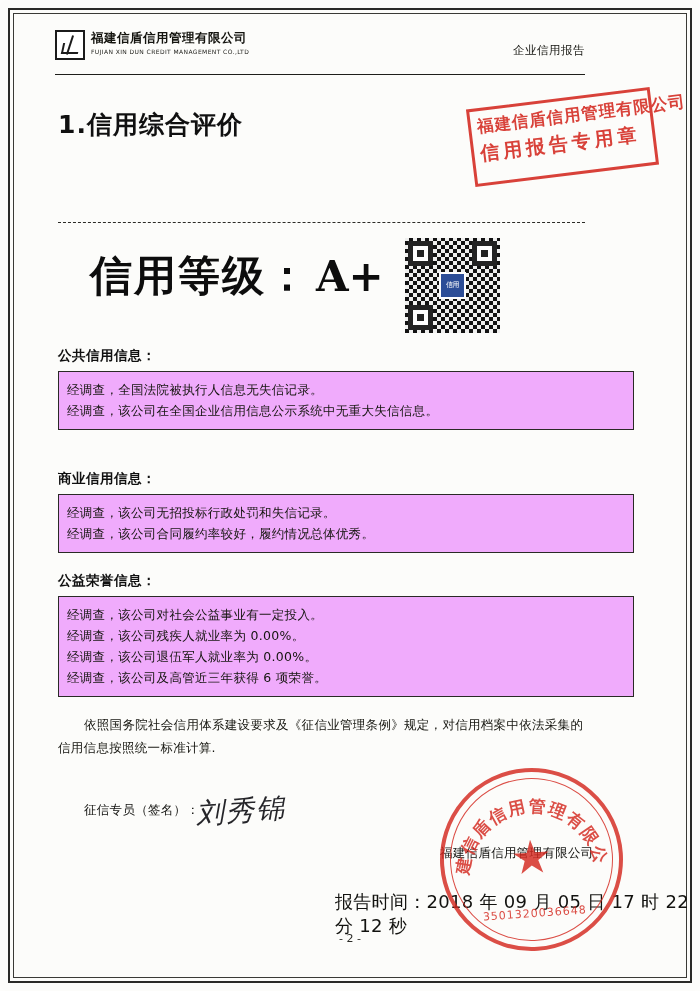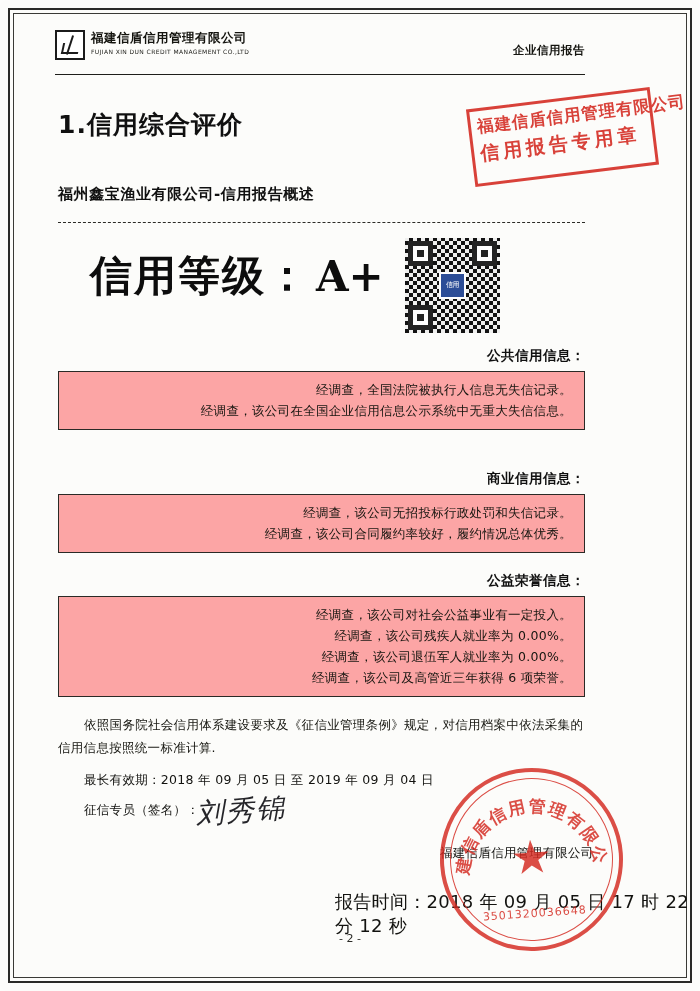--- a/index.html
+++ b/index.html
@@ -88,21 +88,21 @@
     font-size: 6px;
     letter-spacing: 0.4px;
     line-height: 9px;
     color: #23231e;
     margin-top: 1px;
   }
   .header-right {
     position: absolute;
     right: 0; top: 13px;
     font-size: 11.5px;
-    font-weight: bold;
+    font-weight: normal;
     color: #14140f;
     letter-spacing: 0.5px;
   }
   .header-rule {
     position: absolute;
     left: 55px; top: 74px;
     width: 530px;
     height: 0;
     border-top: 1.6px solid #1e1e1a;
   }
@@ -190,33 +190,33 @@
     border: 2px solid #fff;
     box-sizing: border-box;
     color: #fff;
     font-size: 7px;
     text-align: center;
     line-height: 23px;
     letter-spacing: -0.5px;
   }
 
   
-  .info-block { position: absolute; left: 58px; width: 527px; text-align: right; }
+  .info-block { position: absolute; left: 58px; width: 576px; }
   .info-head {
     font-size: 13.5px;
     font-weight: bold;
     letter-spacing: 0.5px;
     color: #101010;
     margin-bottom: 6px;
   }
   .info-box {
     border: 1.2px solid #2a2a26;
     box-sizing: border-box;
-    padding: 7px 12px 8px 24px;
-    background: #fca5a5;
+    padding: 7px 12px 8px 8px;
+    background: #f0abfc;
   }
   .info-line {
     font-size: 12.5px;
     line-height: 21px;
     letter-spacing: 0.3px;
     color: #15150f;
   }
 
   .block1 { top: 347px; }
   .block2 { top: 470px; }
@@ -350,21 +350,20 @@
     <div class="header-right">企业信用报告</div>
   </div>
   <div class="header-rule"></div>
 
   <div class="stamp-rect">
     <div class="l1">福建信盾信用管理有限公司</div>
     <div class="l2">信用报告专用章</div>
   </div>
 
   <div class="section-title">1.信用综合评价</div>
-  <div class="company-line">福州鑫宝渔业有限公司-信用报告概述</div>
   <div class="dashed-rule"></div>
 
   <div class="grade-wrap">
     <span class="grade-label">信用等级：</span>
     <span class="grade-value">A+</span>
   </div>
 
   <div class="qr">
     <span class="qr-eye tl">
         <i></i>
@@ -398,21 +397,20 @@
     <div class="info-head">公益荣誉信息：</div>
     <div class="info-box">
       <div class="info-line">经调查，该公司对社会公益事业有一定投入。</div>
       <div class="info-line">经调查，该公司残疾人就业率为 0.00%。</div>
       <div class="info-line">经调查，该公司退伍军人就业率为 0.00%。</div>
       <div class="info-line">经调查，该公司及高管近三年获得 6 项荣誉。</div>
     </div>
   </div>
 
   <div class="para para-statement">依照国务院社会信用体系建设要求及《征信业管理条例》规定，对信用档案中依法采集的信用信息按照统一标准计算.</div>
-  <div class="valid-line">最长有效期：2018 年 09 月 05 日 至 2019 年 09 月 04 日</div>
   <div class="sign-line">征信专员（签名）：</div>
   <div class="signature">刘秀锦</div>
   <div class="company-foot">福建信盾信用管理有限公司</div>
   <div class="report-time">报告时间：2018 年 09 月 05 日 17 时 22 分 12 秒</div>
   <div class="page-num">- 2 -</div>
 
   <div class="stamp-round">
     <div class="ring"></div>
     <div class="stamp-star">★</div>
     <svg class="stamp-arc" viewBox="0 0 175 175">

